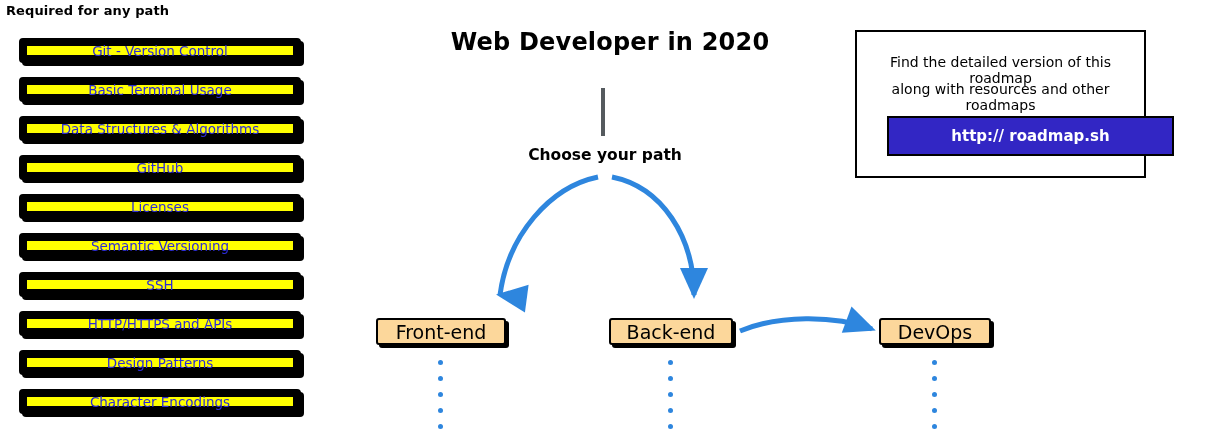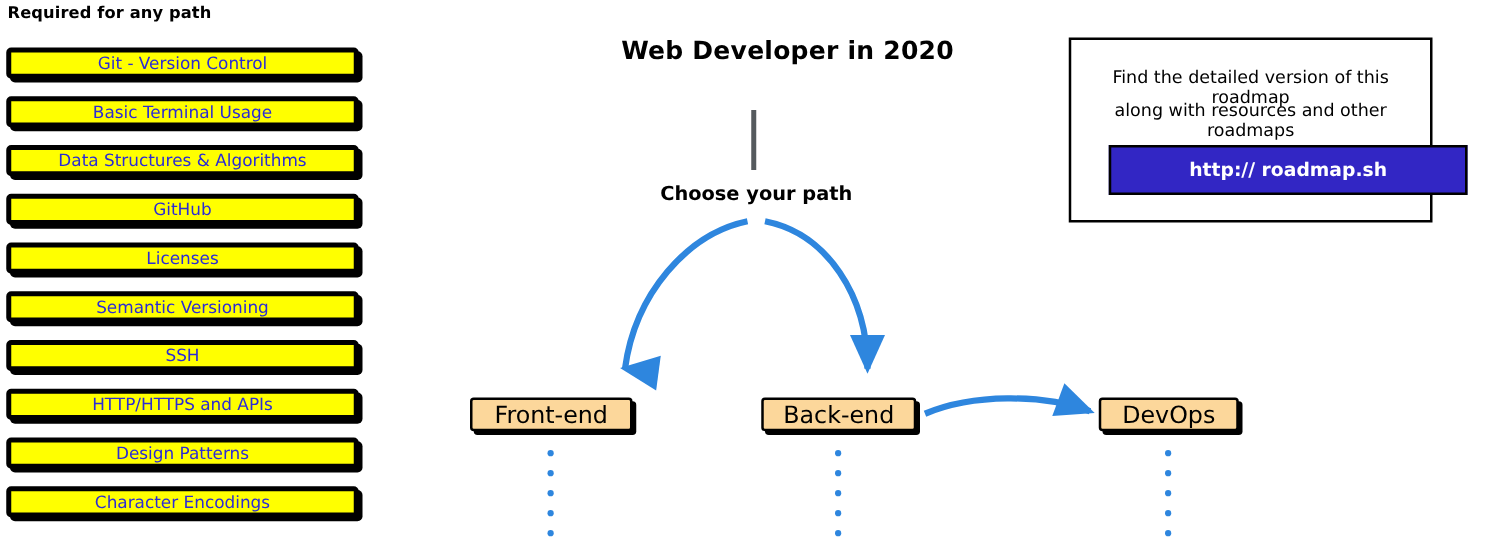--- a/index.html
+++ b/index.html
@@ -26,25 +26,25 @@
     position: absolute;
     left: 6px;
     top: 3px;
     font-size: 13px;
     font-weight: bold;
     color: #000000;
     letter-spacing: 0.1px;
   }
   .req-item {
     position: absolute;
-    left: 5px;
+    left: 19px;
     width: 282px;
     height: 25px;
     background: #ffff00;
-    border: 4px solid #000000;
+    border: 8px solid #000000;
     border-radius: 4px;
     box-sizing: border-box;
     box-shadow: 3px 3px 0 0 #000000;
   }
   .req-item .label {
     position: absolute;
     left: 0;
     right: 0;
     top: 50%;
     transform: translateY(-50%);
@@ -54,25 +54,24 @@
     white-space: nowrap;
   }
 
   
   #main-title {
     position: absolute;
     left: 420px;
     top: 28px;
     width: 380px;
     text-align: center;
-    font-size: 20px;
+    font-size: 24px;
     font-weight: bold;
     color: #000000;
     letter-spacing: 0.2px;
-    margin-left: 20px;
   }
   #title-stem {
     position: absolute;
     left: 601px;
     top: 88px;
     width: 4px;
     height: 48px;
     background: #555a5e;
   }
   #choose-path-label {

